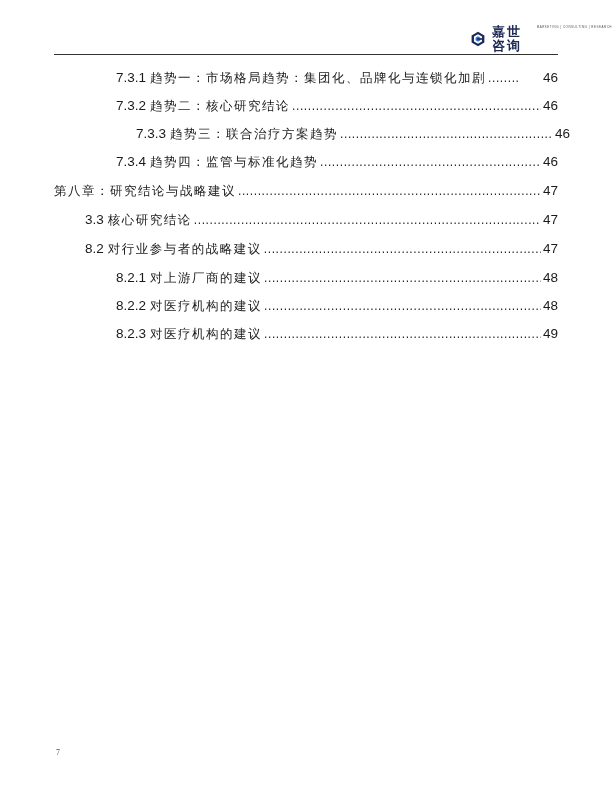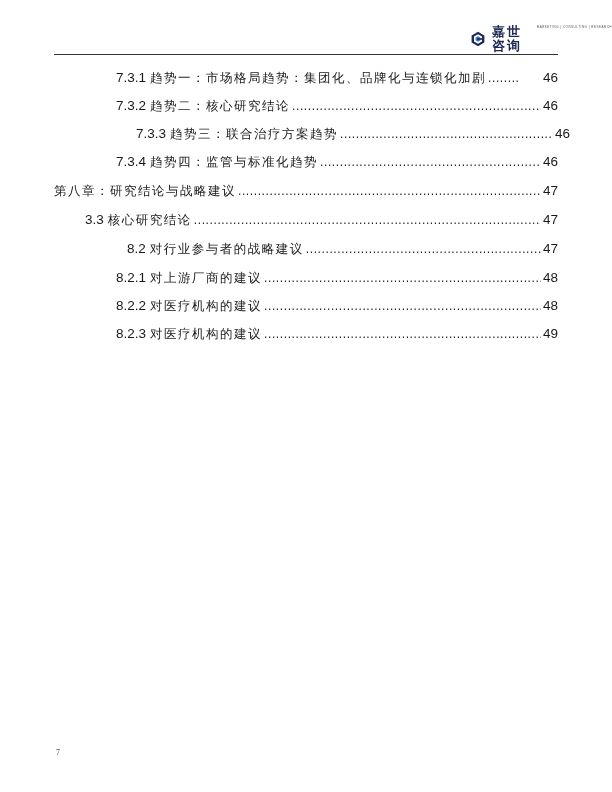--- a/index.html
+++ b/index.html
@@ -157,21 +157,21 @@
     <span class="toc-page">47</span>
   </div>
 
   <div class="toc-row" style="left:85px; right:54px; top:142px;">
     <span class="toc-num">3.3</span>
     <span class="toc-title">核心研究结论</span>
     <span class="toc-dots">............................................................................................................................</span>
     <span class="toc-page">47</span>
   </div>
 
-  <div class="toc-row" style="left:85px; right:54px; top:171px;margin-left:42px;">
+  <div class="toc-row" style="left:85px; right:54px; top:171px;">
     <span class="toc-num">8.2</span>
     <span class="toc-title">对行业参与者的战略建议</span>
     <span class="toc-dots">............................................................................................................................</span>
     <span class="toc-page">47</span>
   </div>
 
   <div class="toc-row" style="left:116px; right:54px; top:200px;">
     <span class="toc-num">8.2.1</span>
     <span class="toc-title">对上游厂商的建议</span>
     <span class="toc-dots">............................................................................................................................</span>

